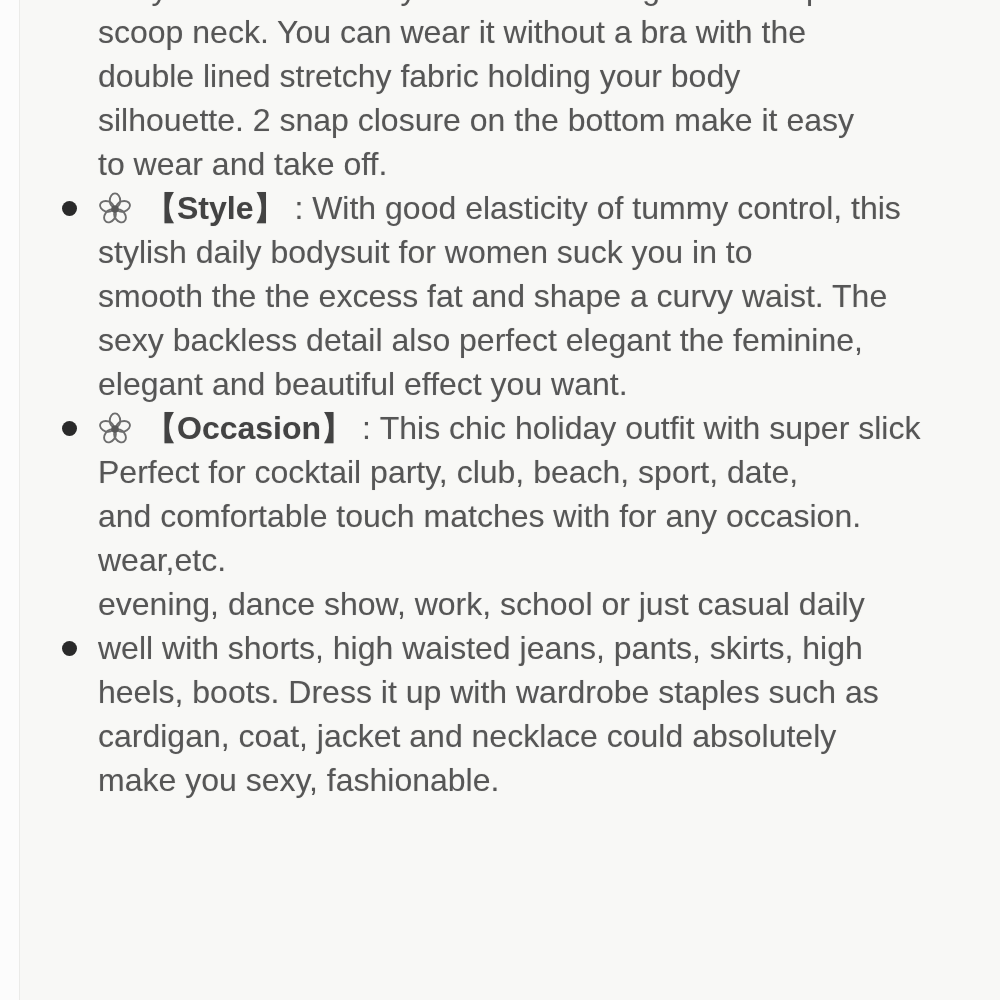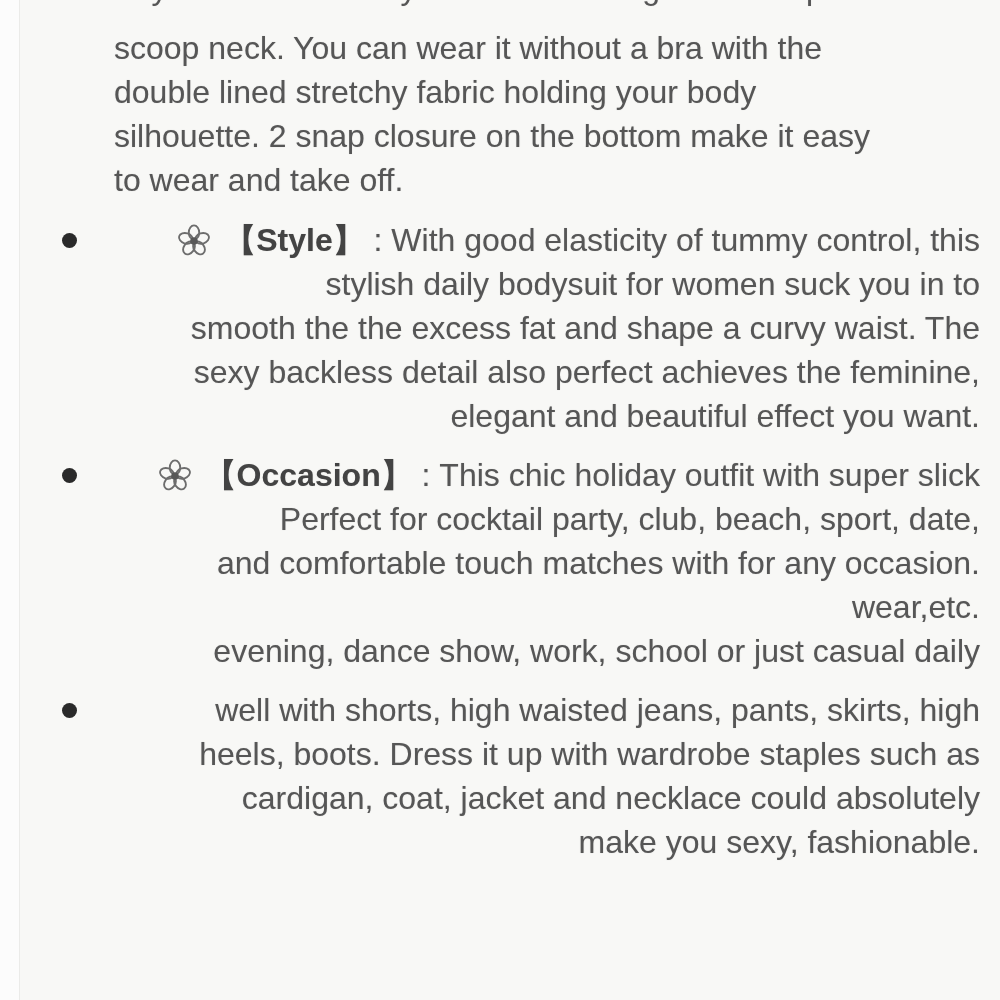--- a/index.html
+++ b/index.html
@@ -30,25 +30,23 @@
     color: #565656;
     font-size: 32px;
     text-shadow: 0 0 1px rgba(95,95,95,0.30);
   }
   .line {
     display: block;
     height: 44px;
     line-height: 44px;
     white-space: nowrap;
   }
-  .para { margin: 16px; padding: 0; }
+  .para { margin: 0; padding: 0; }
   .bullet {
     position: relative;
-    margin-top: 15px;
-    text-align: right;
   }
   .dot {
     position: absolute;
     left: -36px;
     top: 15px;
     width: 15px;
     height: 15px;
     border-radius: 50%;
     background: #2a2a2a;
   }
@@ -90,21 +88,21 @@
             <ellipse cx="18" cy="9" rx="5.5" ry="7.5" transform="rotate(72 18 18)"></ellipse>
             <ellipse cx="18" cy="9" rx="5.5" ry="7.5" transform="rotate(144 18 18)"></ellipse>
             <ellipse cx="18" cy="9" rx="5.5" ry="7.5" transform="rotate(216 18 18)"></ellipse>
             <ellipse cx="18" cy="9" rx="5.5" ry="7.5" transform="rotate(288 18 18)"></ellipse>
           </g>
           <circle cx="18" cy="18" r="4" fill="#585858"></circle>
         </svg><span class="hdr">【Style】</span><span> : With good elasticity of tummy control, this</span>
       </span>
       <span class="line">stylish daily bodysuit for women suck you in to</span>
       <span class="line">smooth the the excess fat and shape a curvy waist. The</span>
-      <span class="line">sexy backless detail also perfect achieves the feminine,</span>
+      <span class="line">sexy backless detail also perfect elegant the feminine,</span>
       <span class="line">elegant and beautiful effect you want.</span>
     </div>
 
     <div class="bullet">
       <span class="dot"></span>
       <span class="line">
         <svg class="flower" viewBox="0 0 36 36" aria-hidden="true">
           <g fill="none" stroke="#6d6d6d" stroke-width="2">
             <ellipse cx="18" cy="9" rx="5.5" ry="7.5"></ellipse>
             <ellipse cx="18" cy="9" rx="5.5" ry="7.5" transform="rotate(72 18 18)"></ellipse>

